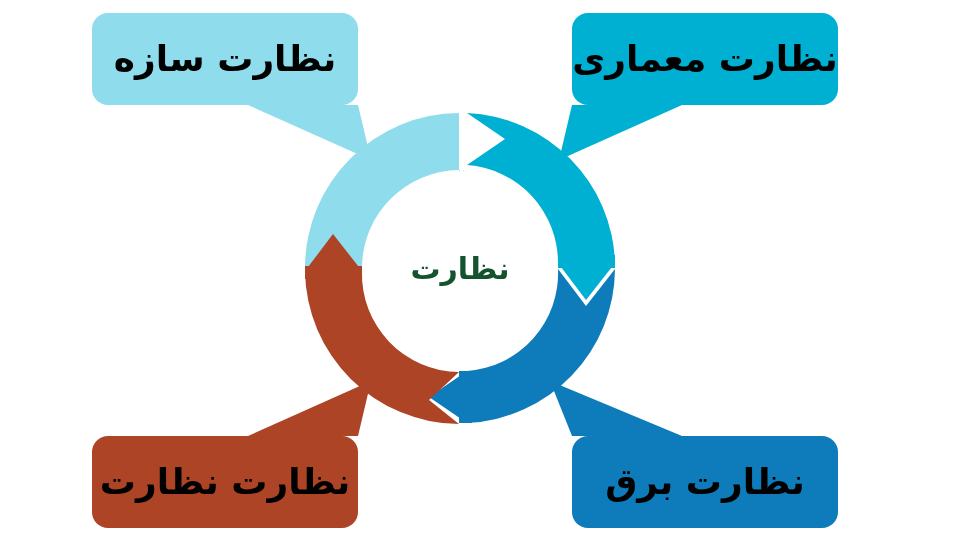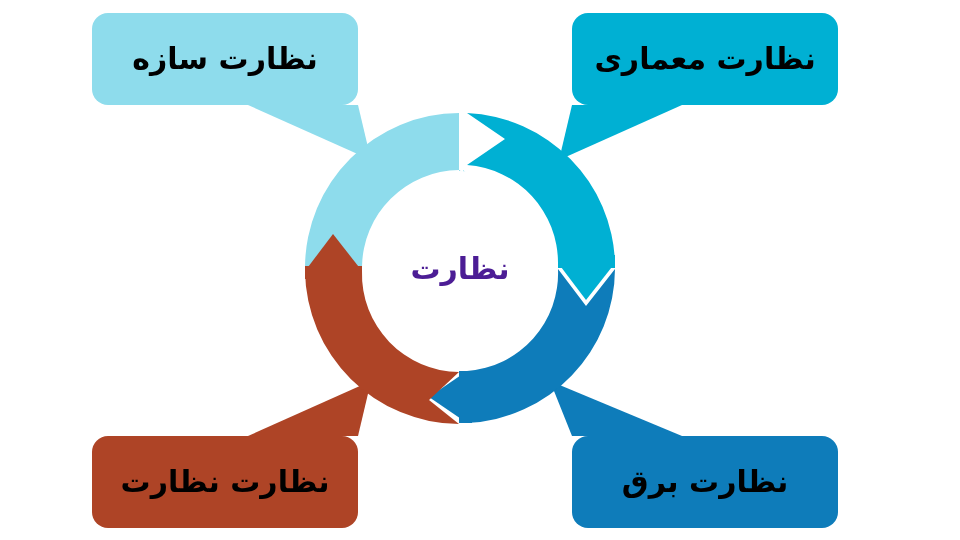--- a/index.html
+++ b/index.html
@@ -28,21 +28,21 @@
     height: 540px;
     display: block;
   }
   .callout-label {
     position: absolute;
     display: flex;
     align-items: center;
     justify-content: center;
     text-align: center;
     font-weight: bold;
-    font-size: 30px;
+    font-size: 36px;
     color: #000000;
     line-height: 1.2;
     direction: rtl;
     pointer-events: none;
     white-space: nowrap;
   }
   #label-structural { left: 92px;  top: 13px;  width: 266px; height: 92px; }
   #label-architectural { left: 572px; top: 13px;  width: 266px; height: 92px; }
   #label-mechanical { left: 92px;  top: 436px; width: 266px; height: 92px; }
   #label-electrical { left: 572px; top: 436px; width: 266px; height: 92px; }
@@ -50,21 +50,21 @@
     position: absolute;
     left: 360px;
     top: 238px;
     width: 200px;
     height: 60px;
     display: flex;
     align-items: center;
     justify-content: center;
     font-weight: bold;
     font-size: 30px;
-    color: #4c1d95;
+    color: #14532d;
     direction: rtl;
     pointer-events: none;
     white-space: nowrap;
   }
 </style>
 </head>
 <body style="background: rgb(255, 255, 255);">
 
 <div id="diagram-root" style="background: rgb(255, 255, 255);">
 

